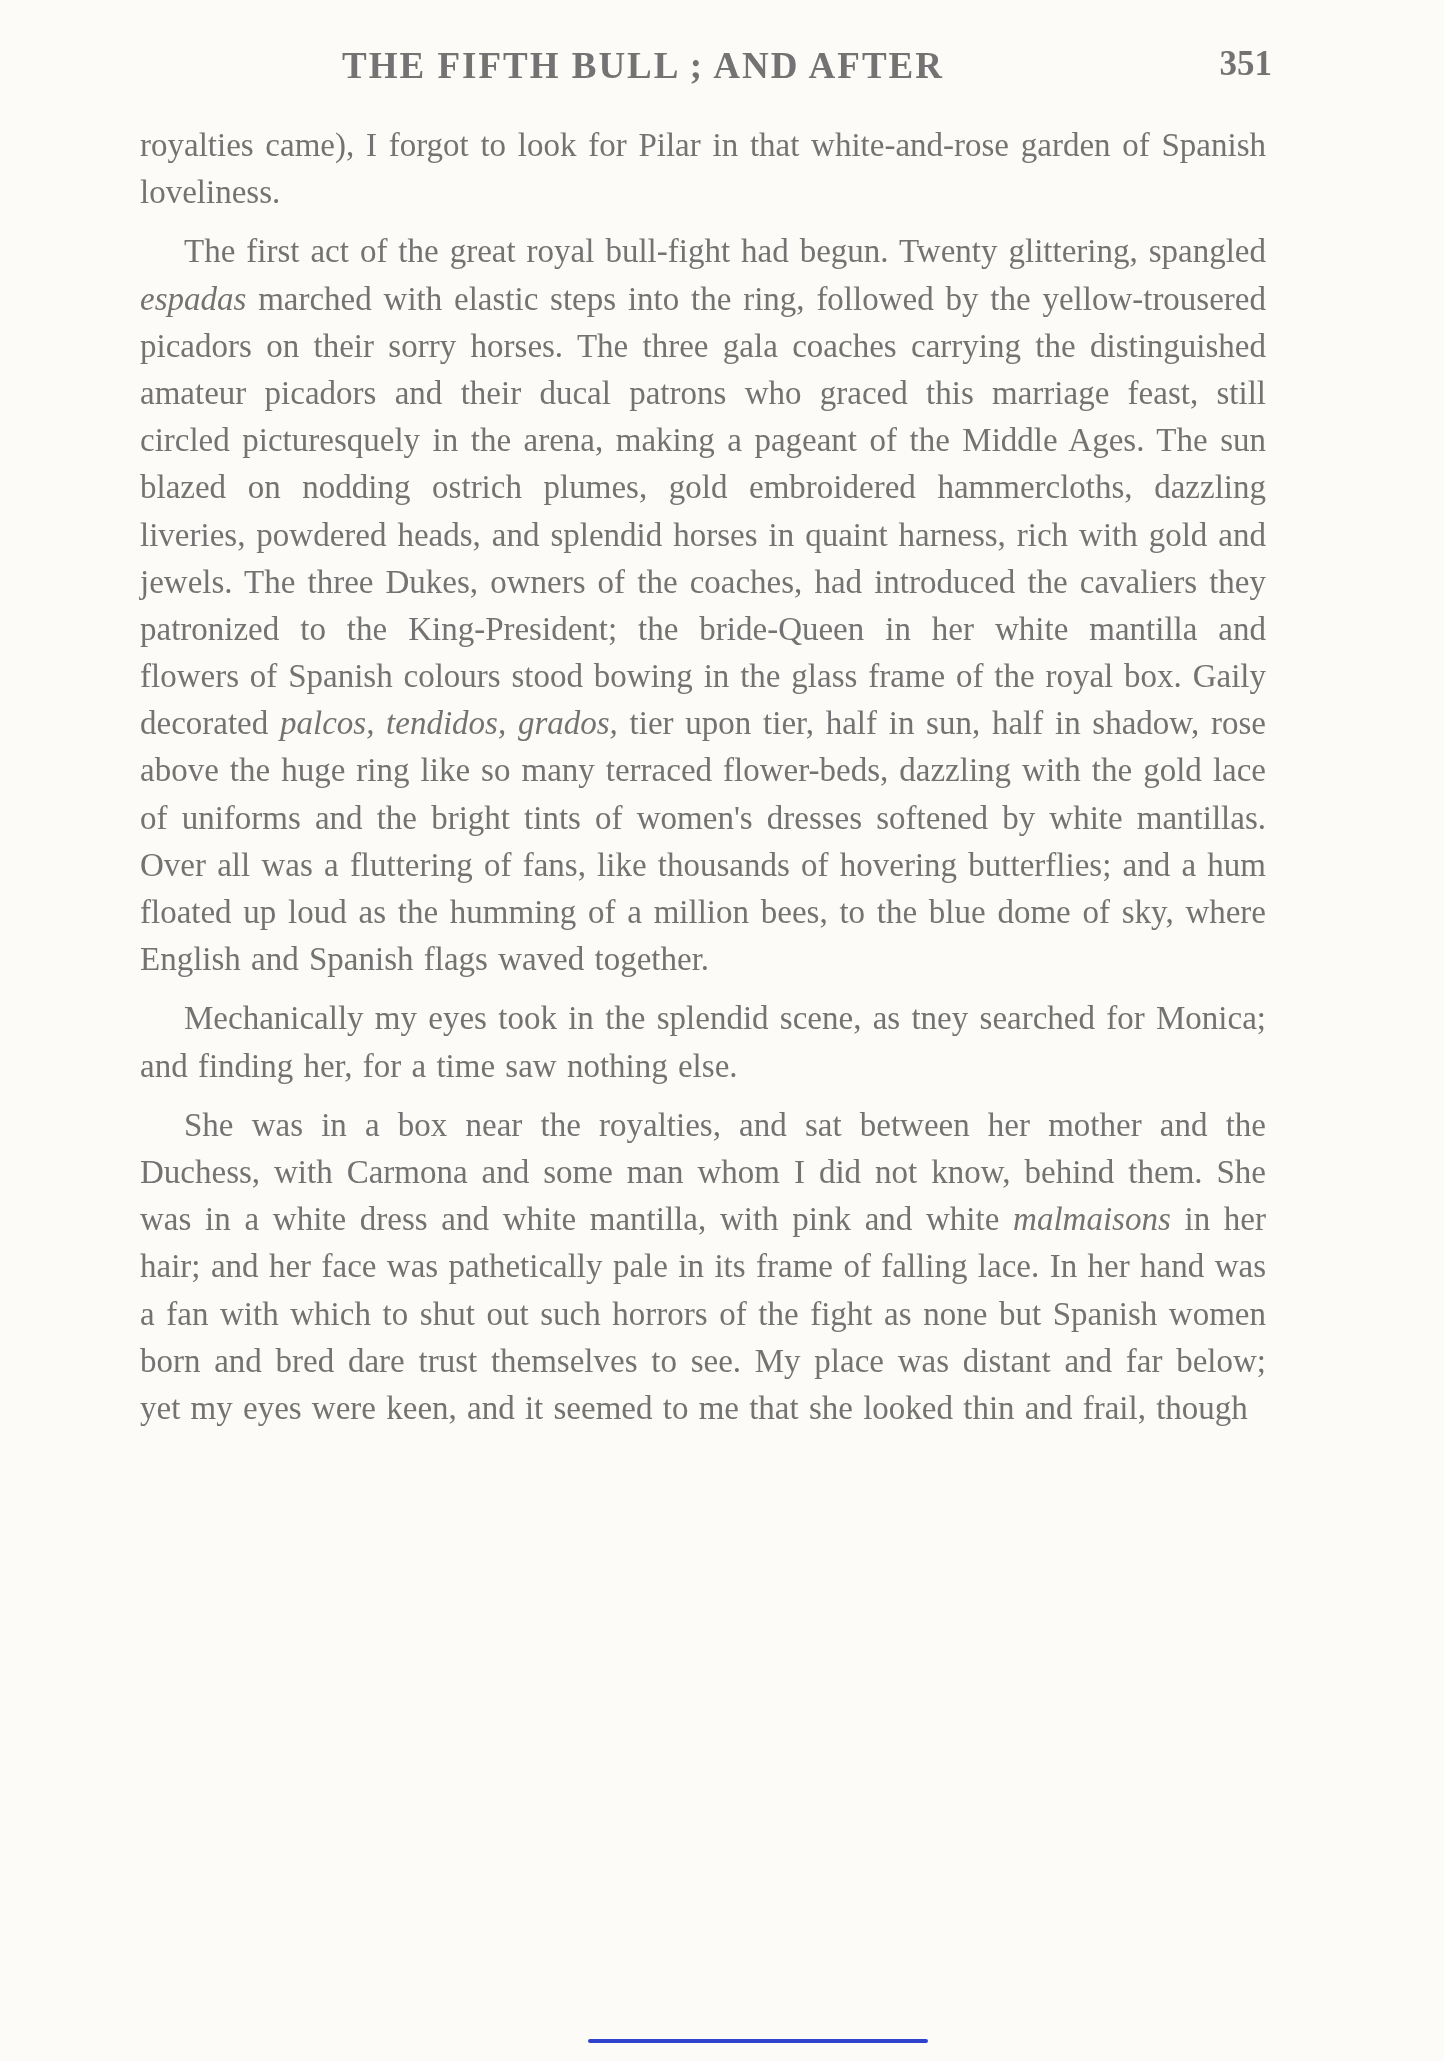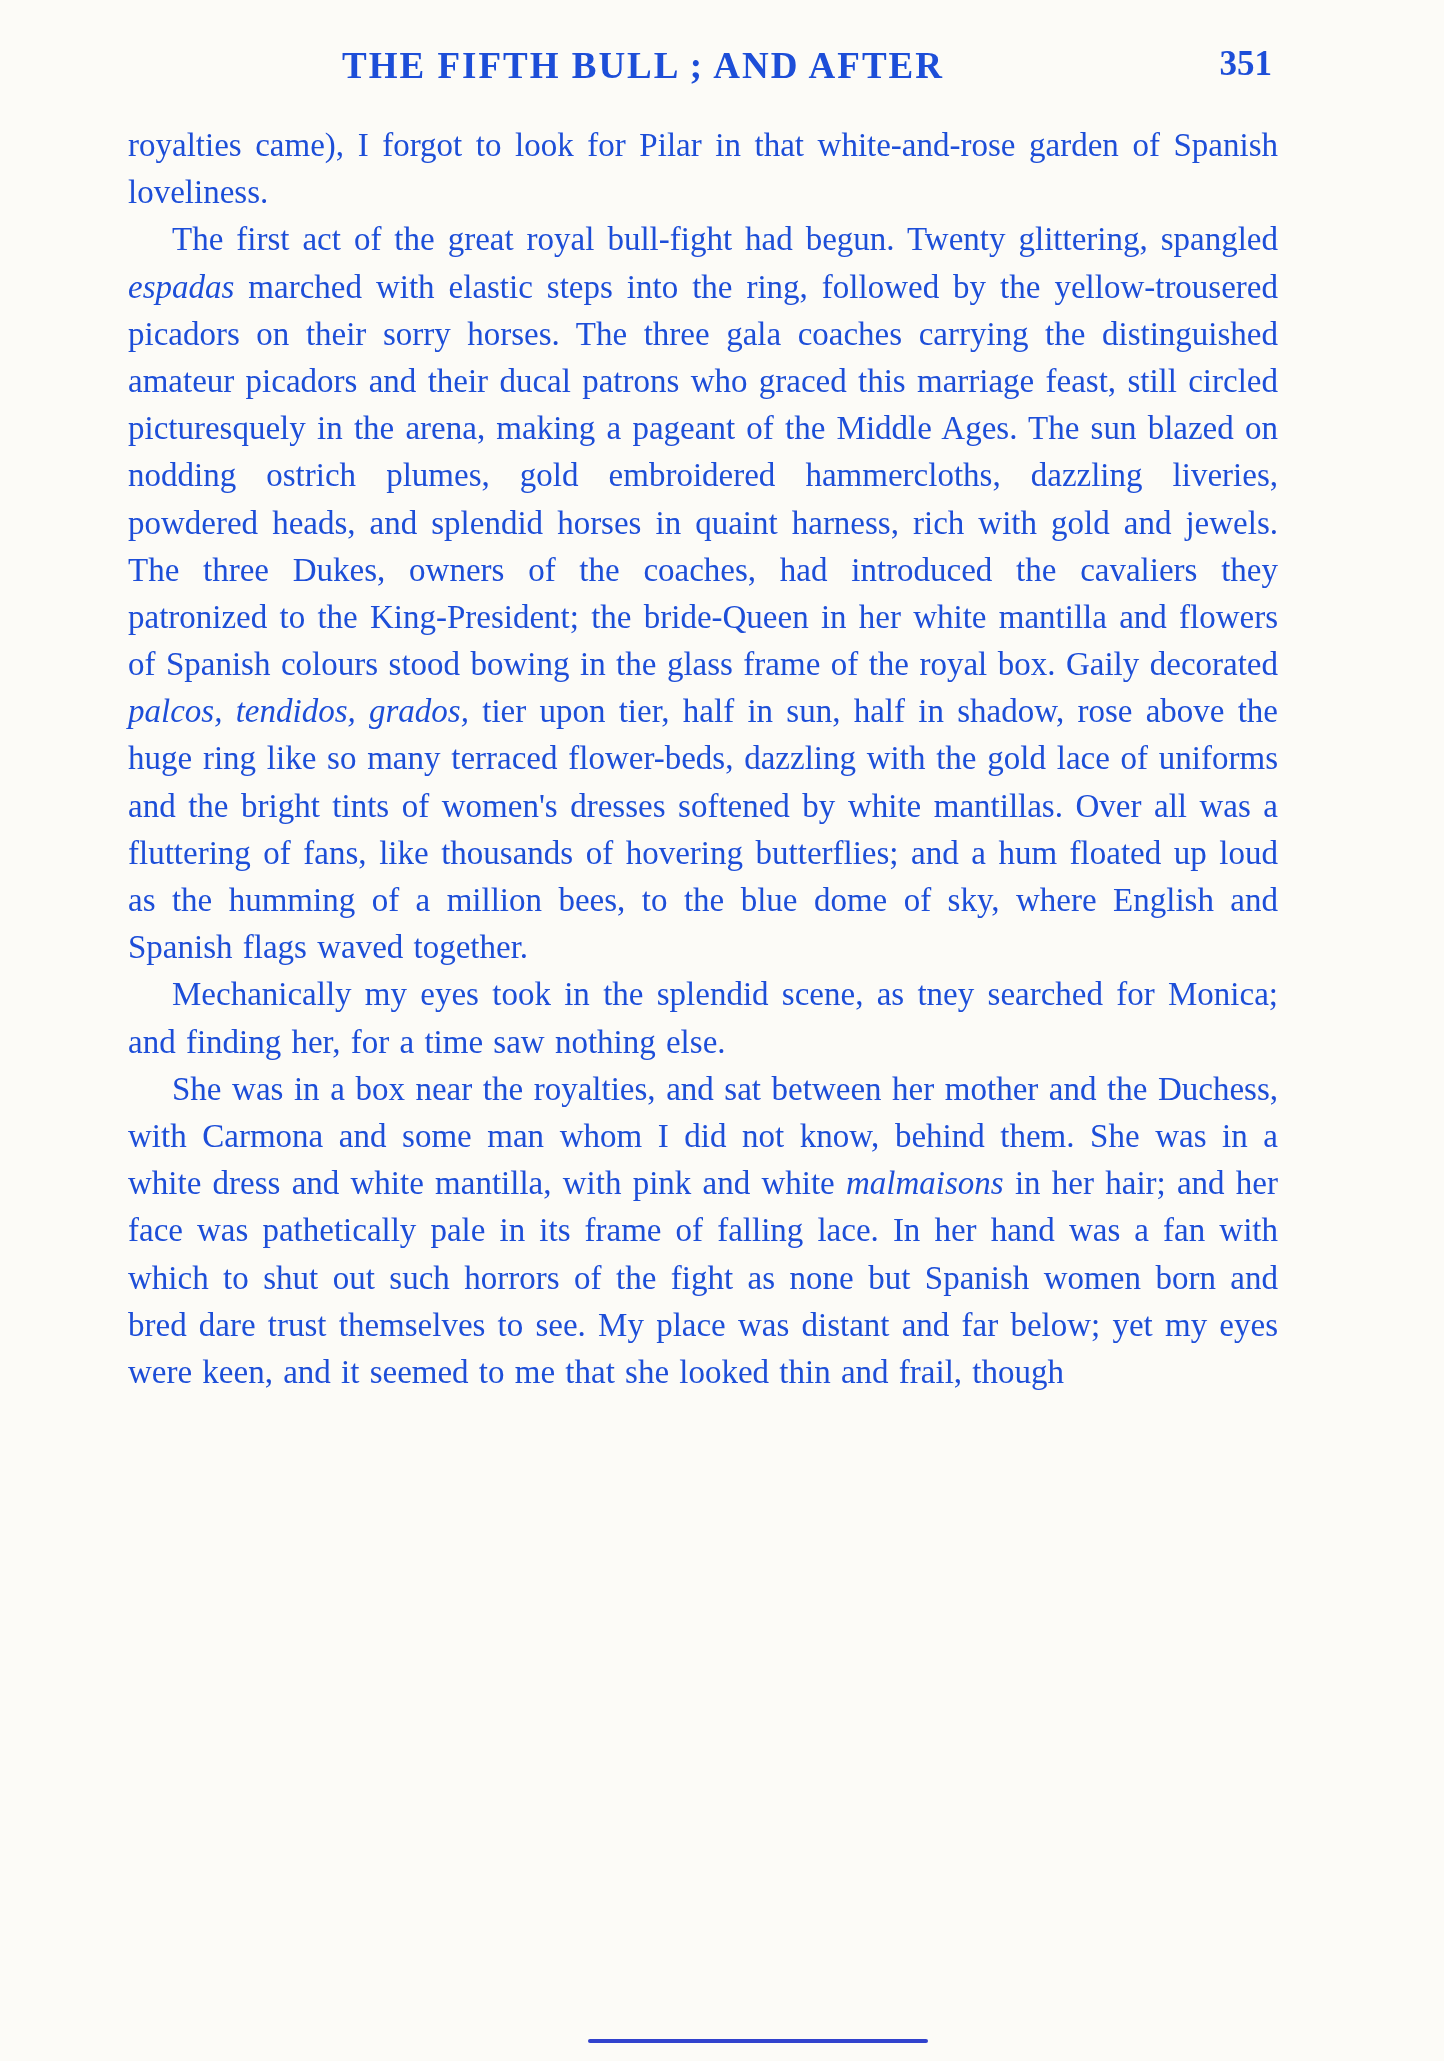--- a/index.html
+++ b/index.html
@@ -6,21 +6,21 @@
     margin: 0;
     padding: 0;
     background: #ffffff;
   }
   .page {
     position: relative;
     width: 1444px;
     height: 2061px;
     margin: 0 auto;
     background: #fcfbf7;
-    color: #1d4ed8;
+    color: #737373;
     font-family: "Liberation Serif", "DejaVu Serif", serif;
     overflow: hidden;
   }
   .content {
     position: absolute;
     left: 128px;
     top: 44px;
     width: 1150px;
   }
   .running-header {
@@ -40,21 +40,21 @@
   }
   .page-number {
     position: absolute;
     right: 6px;
     top: 0;
     font-weight: bold;
     font-size: 35px;
     font-family: Liberation Serif, serif;
   }
   .body-text p.para {
-    margin: 0;
+    margin: 12px;
     font-size: 33px;
     line-height: 1.43;
     text-align: justify;
     word-spacing: 2px;
   }
   .body-text p.para.indent {
     text-indent: 44px;
   }
   .body-text i {
     font-style: italic;

